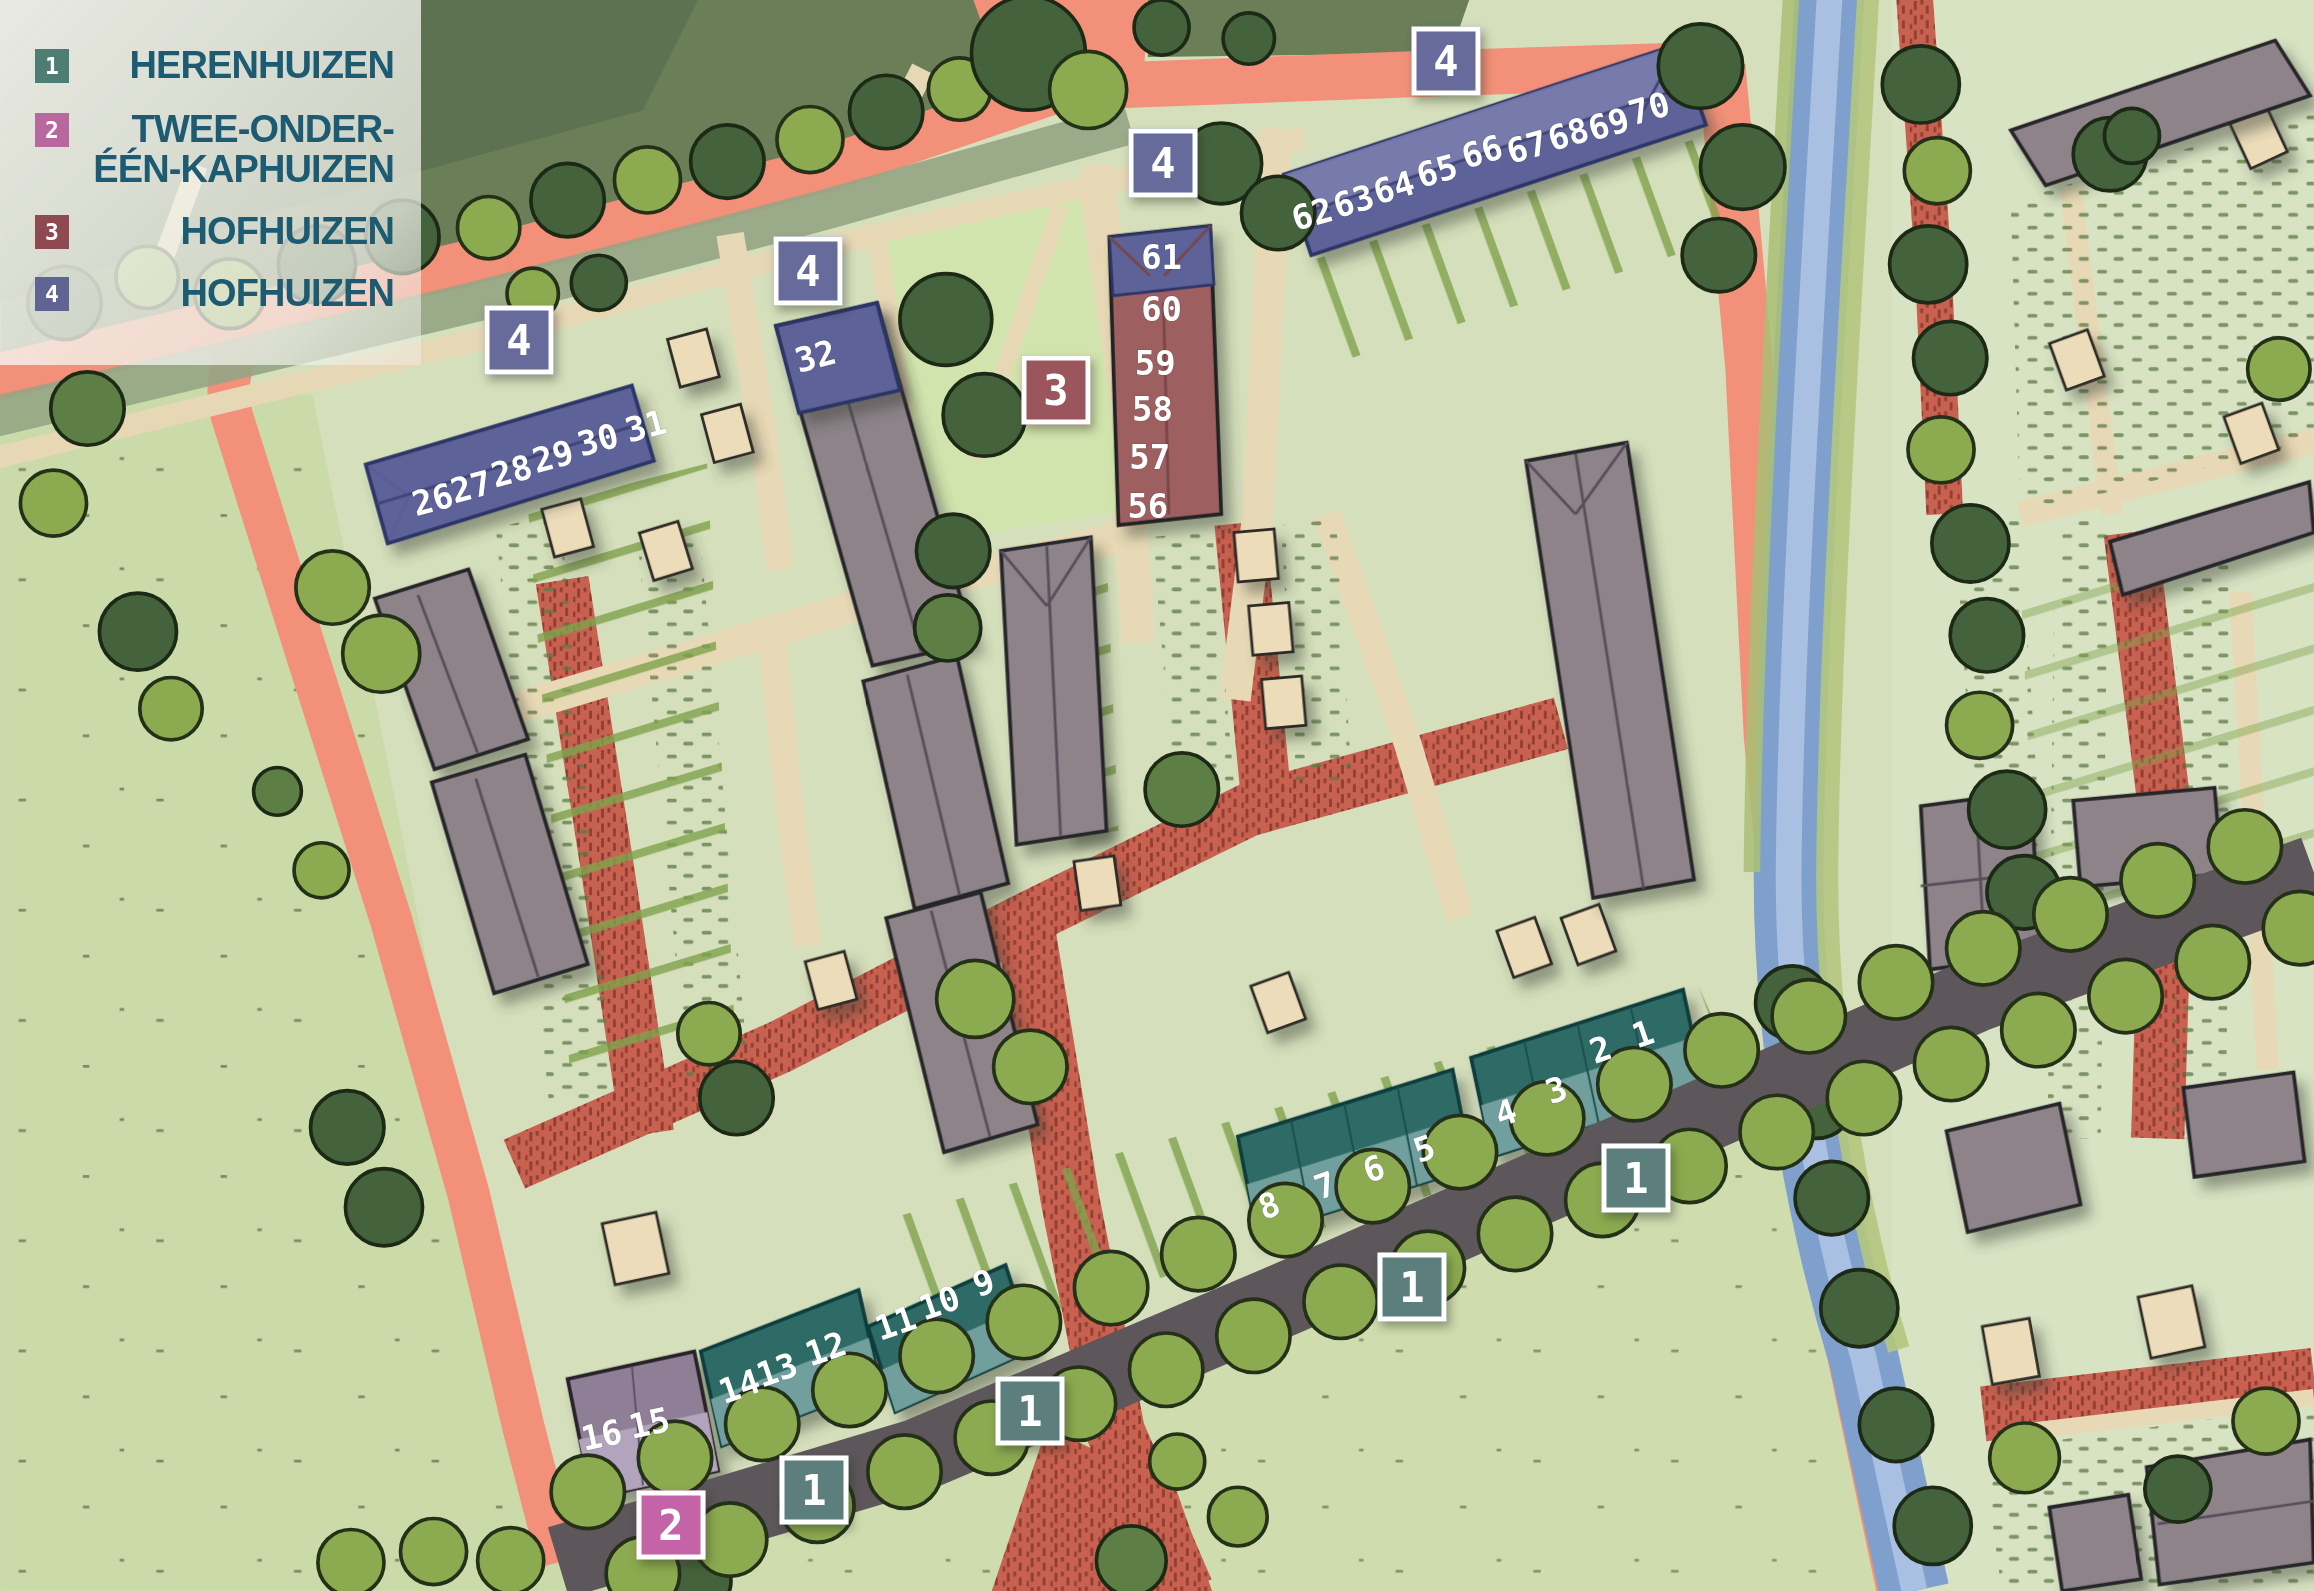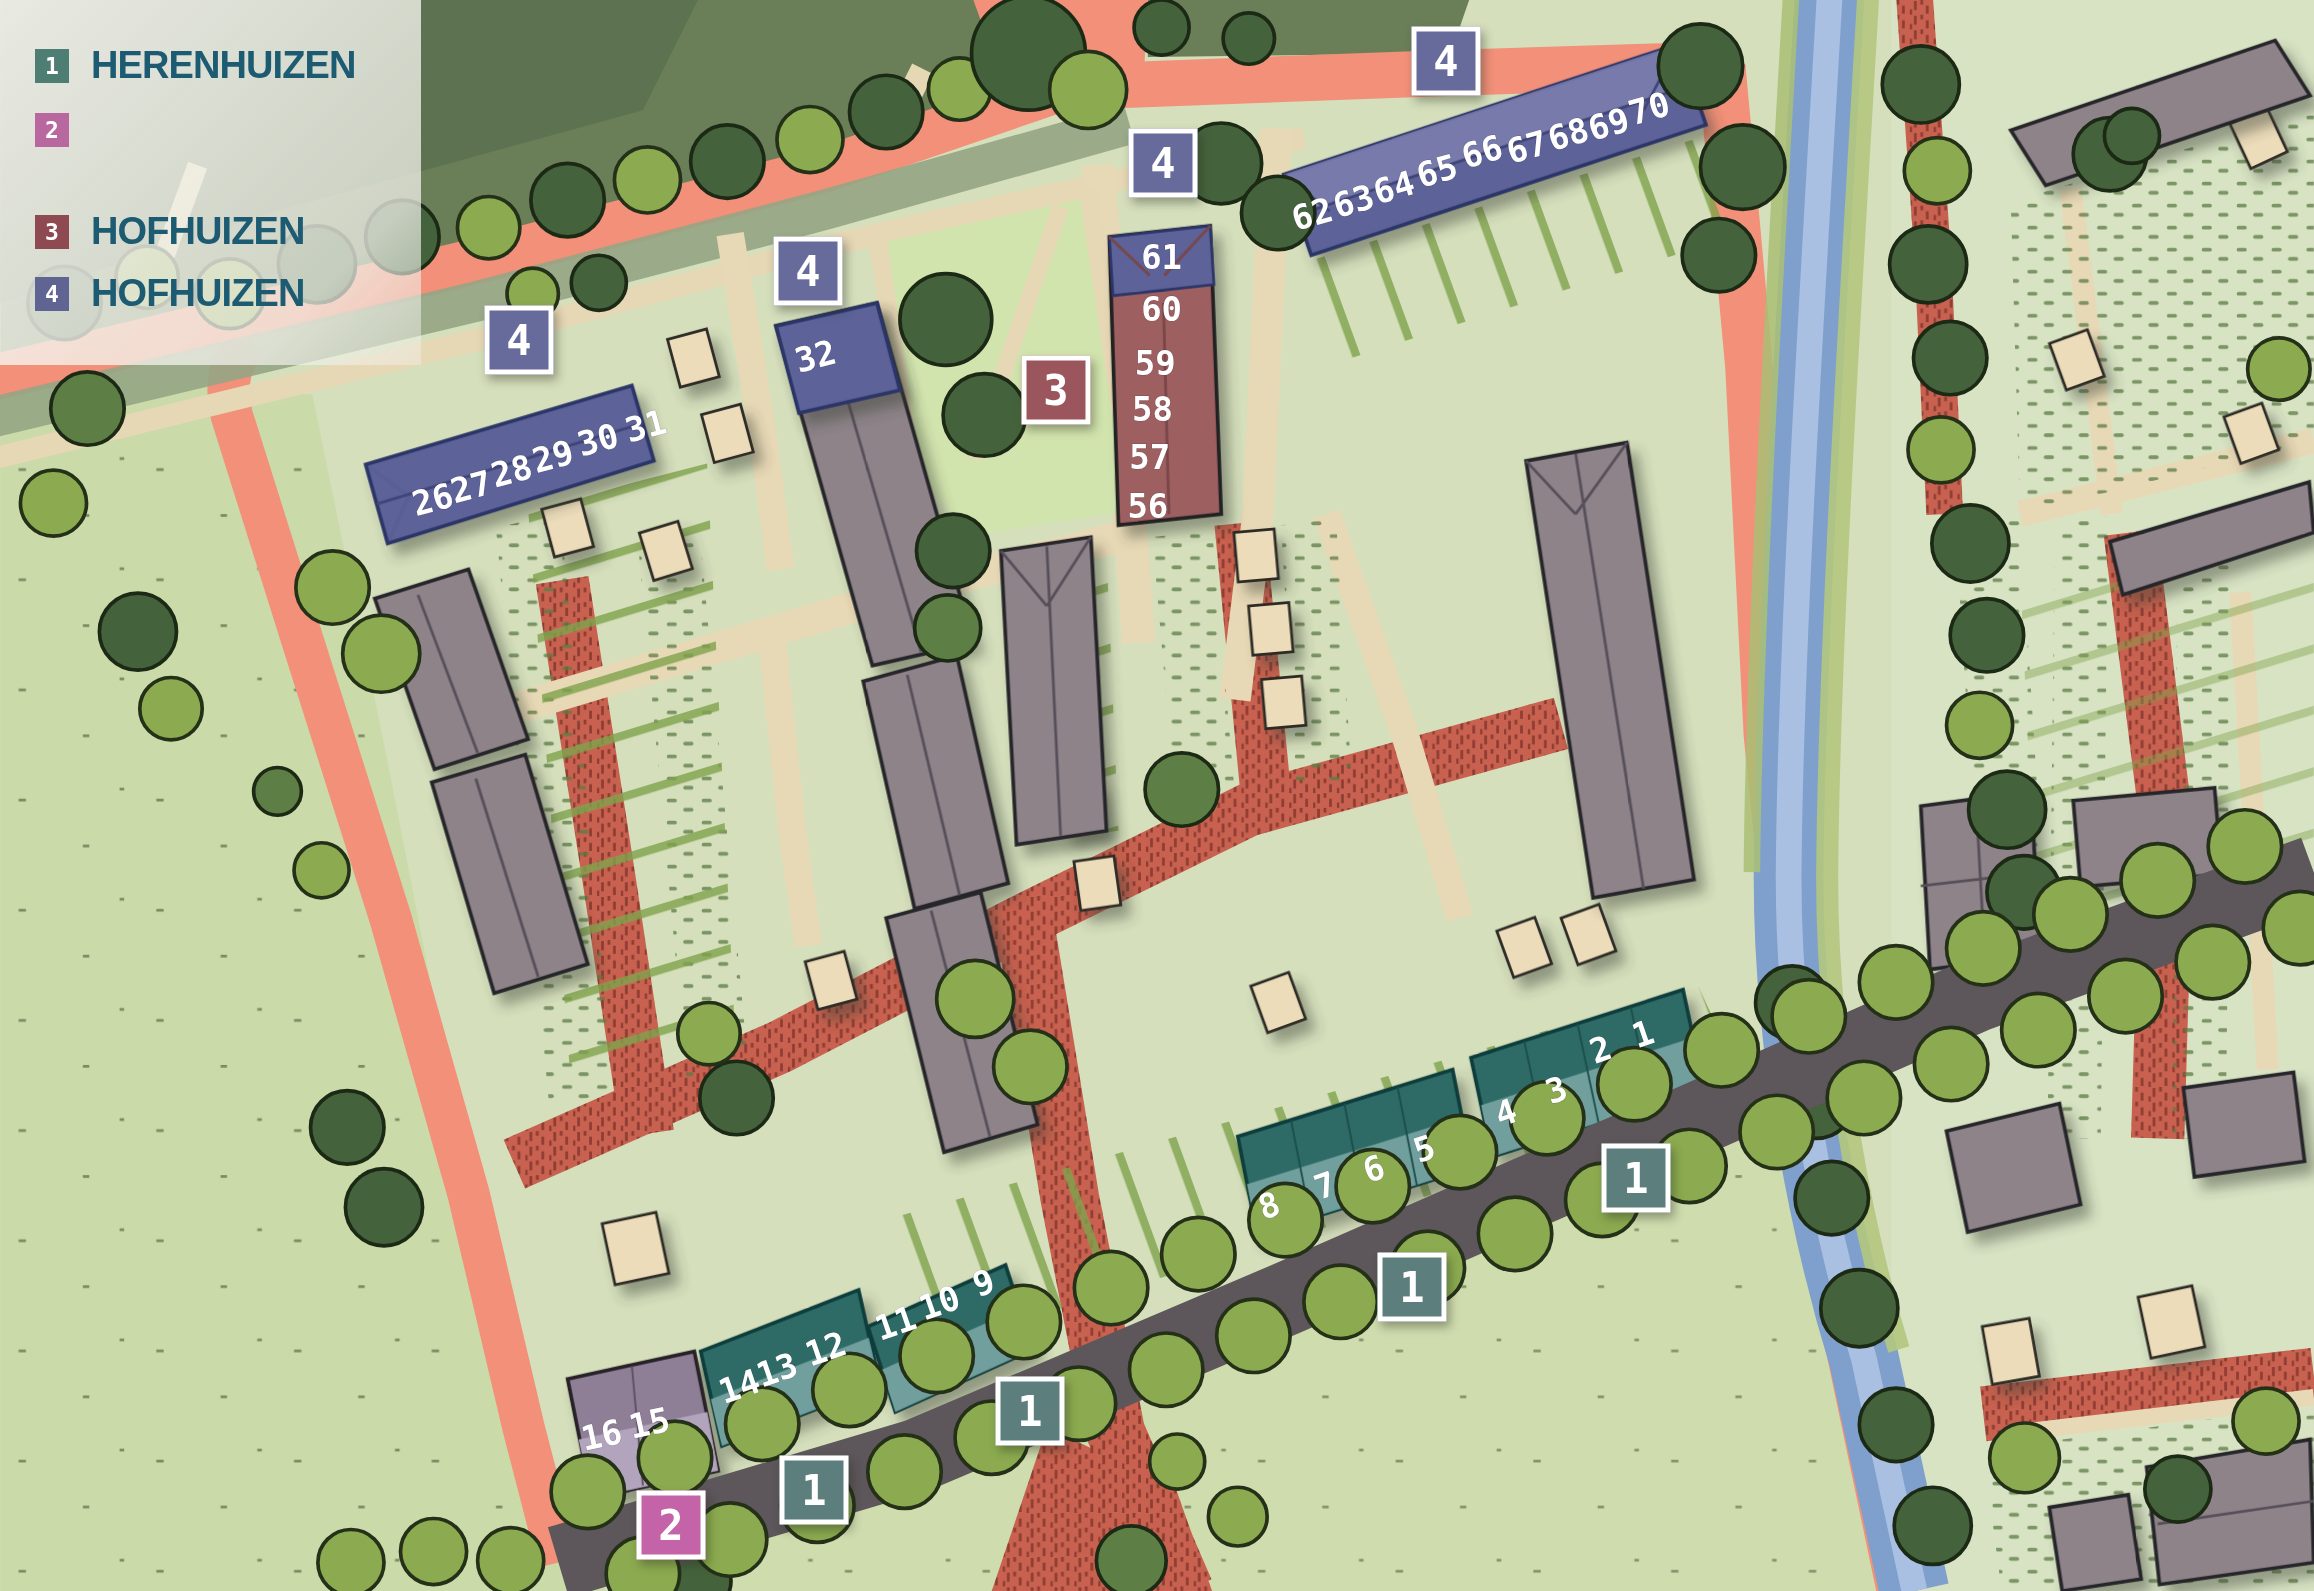--- a/index.html
+++ b/index.html
@@ -6,21 +6,21 @@
   .stage{position:relative;width:2314px;height:1591px;overflow:hidden;background:#d5dfbc;font-family:"DejaVu Sans",sans-serif;}
   .stage svg{position:absolute;left:0;top:0;}
   
   .legend{position:absolute;left:0;top:0;width:421px;height:365px;
     background:linear-gradient(135deg,rgba(248,247,242,.9) 0%,rgba(242,242,235,.74) 78%,rgba(240,240,233,.45) 100%);
     z-index:30;}
   .legend-row{position:absolute;left:35px;display:flex;align-items:flex-start;}
   .legend-sq{width:34px;height:34px;flex:0 0 34px;display:flex;align-items:center;justify-content:center;
     color:#fff;font:bold 23px "DejaVu Sans Mono",monospace;}
   .legend-label{margin-left:22px;width:303px;color:#1c5b72;font-family:"Liberation Sans",sans-serif;
-    font-weight:700;font-size:38px;line-height:40px;letter-spacing:-0.9px;margin-top:-3.7px;}
+    font-weight:700;font-size:38px;line-height:40px;letter-spacing:-0.9px;margin-top:-3.7px;text-align:right;}
   .sq1{background:#4e7d74;} .sq2{background:#b9679f;} .sq3{background:#8e4a50;} .sq4{background:#5f6492;}
   
   .badge{position:absolute;width:59px;height:59px;border:5.5px solid #fff;z-index:20;
     display:flex;align-items:center;justify-content:center;color:#fff;
     font:bold 42px "DejaVu Sans Mono",monospace;transform:translate(-50%,-50%);
     box-shadow:3.7px 5.5px 9.2px rgba(40,45,30,.4);}
   .b1{background:#5c7f7e;} .b2{background:#c463a8;} .b3{background:#9a565c;} .b4{background:#676b9c;}
   
   .pn{fill:#ffffff;font:bold 37px "DejaVu Sans Mono",monospace;text-anchor:middle;dominant-baseline:central;
       paint-order:stroke;stroke:rgba(40,40,60,.25);stroke-width:1px;}
@@ -425,20 +425,21 @@
 <div class="badge b1" style="left:814px;top:1490px">1</div>
 <div class="badge b2" style="left:671px;top:1525px">2</div>
 
 <div class="legend">
   <div class="legend-row" style="top:49px">
     <div class="legend-sq sq1">1</div>
     <div class="legend-label">HERENHUIZEN</div>
   </div>
   <div class="legend-row" style="top:113px">
     <div class="legend-sq sq2">2</div>
+    <div class="legend-label">TWEE-ONDER-ÉÉN-KAPHUIZEN</div>
   </div>
   <div class="legend-row" style="top:215px">
     <div class="legend-sq sq3">3</div>
     <div class="legend-label">HOFHUIZEN</div>
   </div>
   <div class="legend-row" style="top:277px">
     <div class="legend-sq sq4">4</div>
     <div class="legend-label">HOFHUIZEN</div>
   </div>
 </div>

